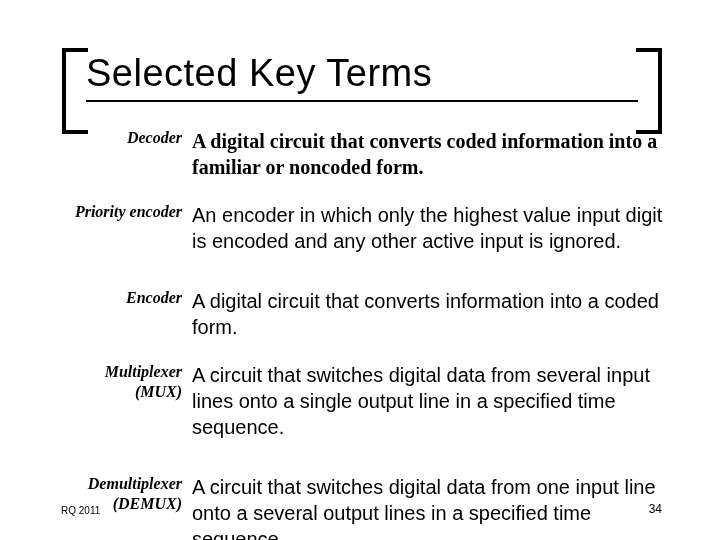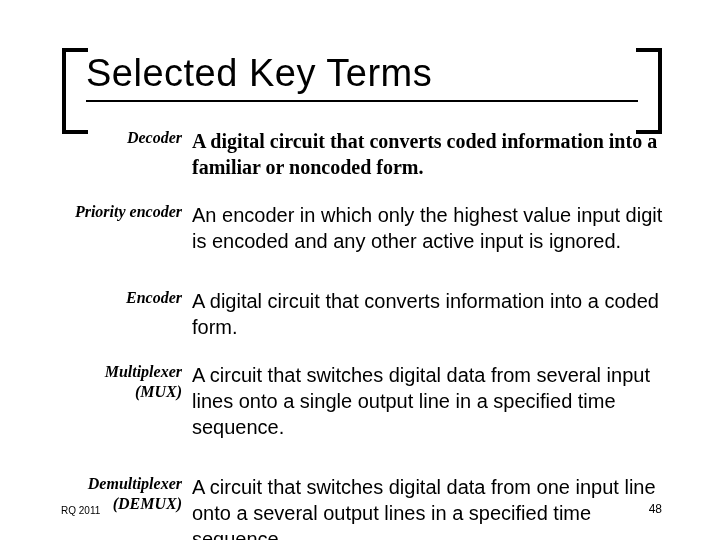--- a/index.html
+++ b/index.html
@@ -149,15 +149,15 @@
       <div class="term-col">
         <span>Demultiplexer</span>
         <span class="sub">(DEMUX)</span>
       </div>
       <div class="def-col def-sans">A circuit that switches digital data from one input line onto a several output lines in a specified time sequence.</div>
     </div>
 
   </div>
 
   <div class="footer-left">RQ 2011</div>
-  <div class="footer-right">48</div>
+  <div class="footer-right">34</div>
 
 </div>
 
 </body></html>

